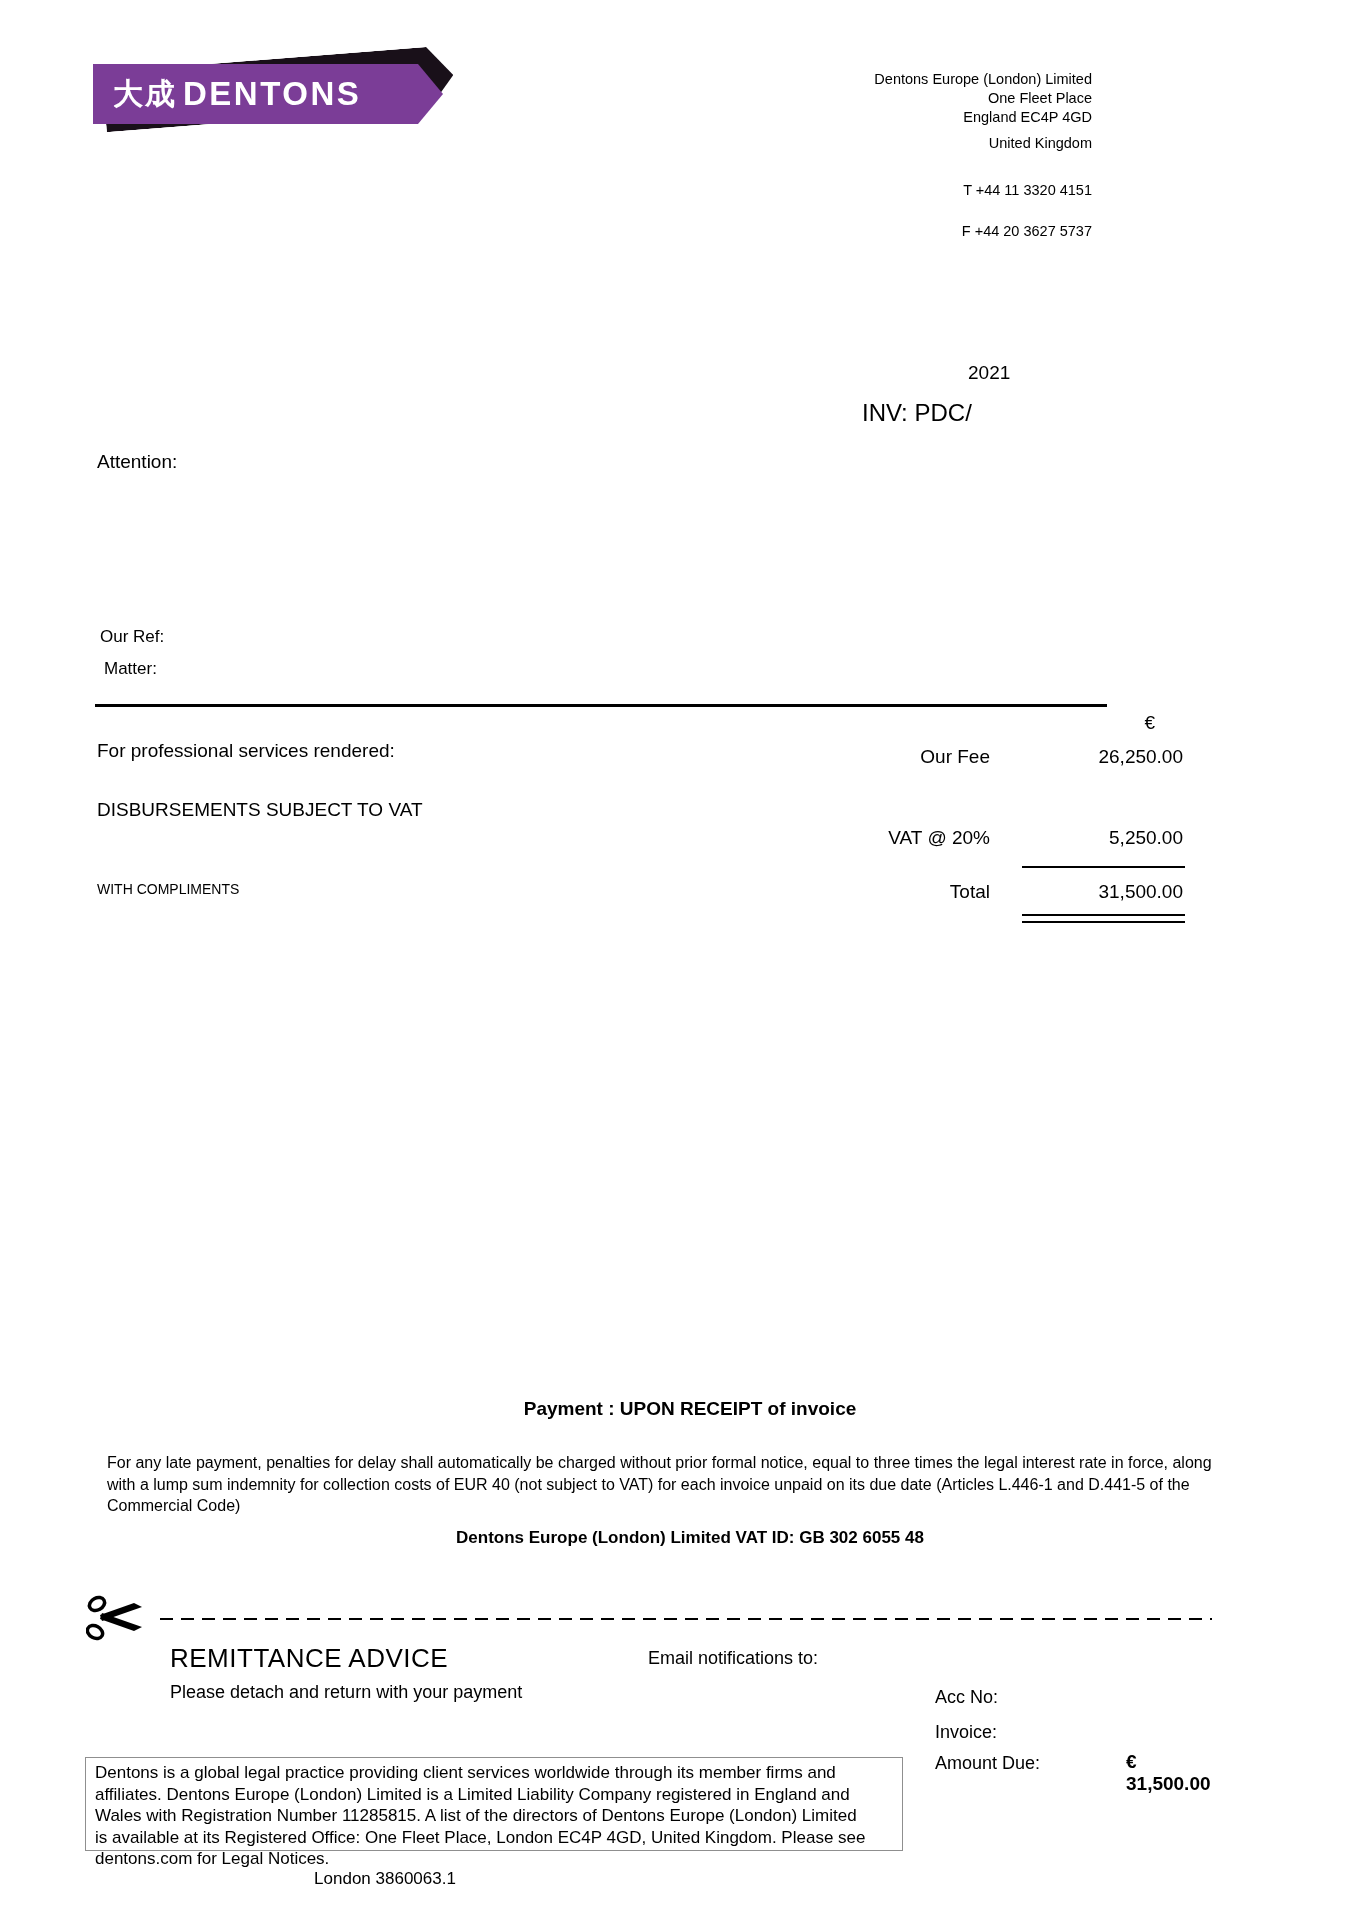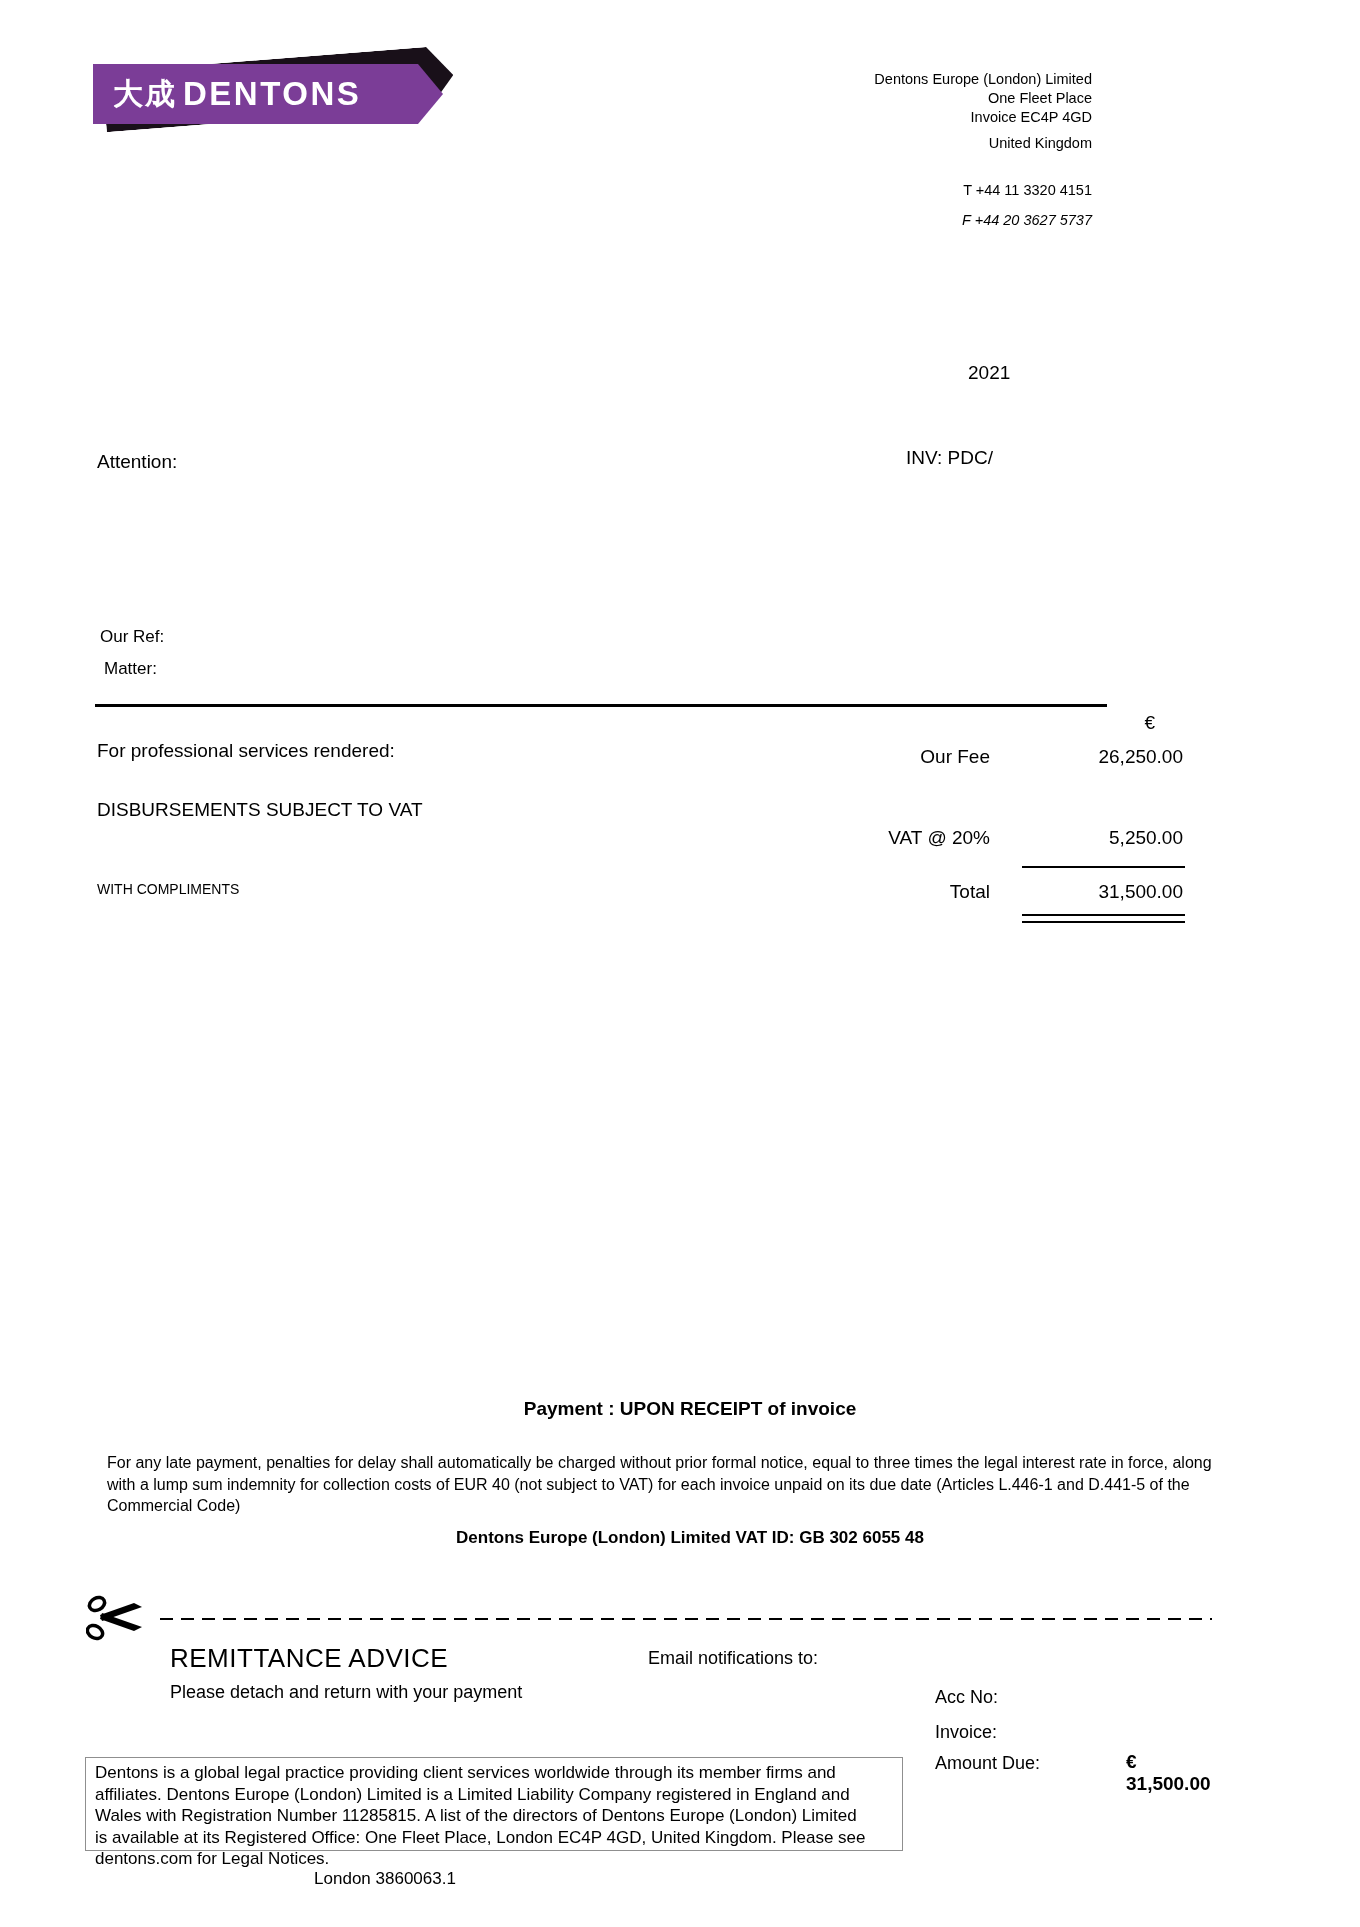--- a/index.html
+++ b/index.html
@@ -34,25 +34,25 @@
     font-family: "DejaVu Sans", sans-serif;
   }
   .logo-word {
     color: #fff; font-size: 33px; font-weight: bold; letter-spacing: 2.5px; margin-left: 6px;
   }
 
   
   .letterhead { right: 120px; top: 70px; text-align: right; font-size: 14.5px; line-height: 19px; }
   .lh-country { margin-top: 7px; }
   .lh-phone { margin-top: 28px; }
-  .lh-fax { margin-top: 11px; font-style: italic; }
+  .lh-fax { margin-top: 22px; }
 
   
   .year       { left: 968px;  top: 362px; font-size: 19px; }
-  .inv        { left: 906px;  top: 399px; font-size: 19px; margin-top: 48px; }
+  .inv        { left: 862px;  top: 399px; font-size: 24px; }
   .attention  { left: 97px;   top: 451px; font-size: 19px; }
   .our-ref    { left: 100px;  top: 627px; font-size: 17px; }
   .matter     { left: 104px;  top: 659px; font-size: 17px; }
 
   
   .topline    { left: 95px;  top: 704px; width: 1012px; height: 3px; background: #000; }
   .currency   { left: 1000px; top: 712px; width: 155px; text-align: right; font-size: 19px; }
   .intro      { left: 97px;  top: 740px; font-size: 19px; }
   .feelabel   { width: 210px; text-align: right; left: 780px; font-size: 19px; }
   .feeval     { width: 183px; text-align: right; left: 1000px; font-size: 19px; }
@@ -101,21 +101,21 @@
     <div class="logo-layer logo-shadow"></div>
     <div class="logo-layer logo-front">
       <span class="logo-cjk">大成</span>
       <span class="logo-word">DENTONS</span>
     </div>
   </div>
 
   <div class="abs letterhead">
     <div>Dentons Europe (London) Limited</div>
     <div>One Fleet Place</div>
-    <div>Invoice EC4P 4GD</div>
+    <div>England EC4P 4GD</div>
     <div class="lh-country">United Kingdom</div>
     <div class="lh-phone">T +44 11 3320 4151</div>
     <div class="lh-fax">F +44 20 3627 5737</div>
   </div>
 
   <div class="abs year">2021</div>
   <div class="abs inv">INV: PDC/</div>
   <div class="abs attention">Attention:</div>
   <div class="abs our-ref">Our Ref:</div>
   <div class="abs matter">Matter:</div>

